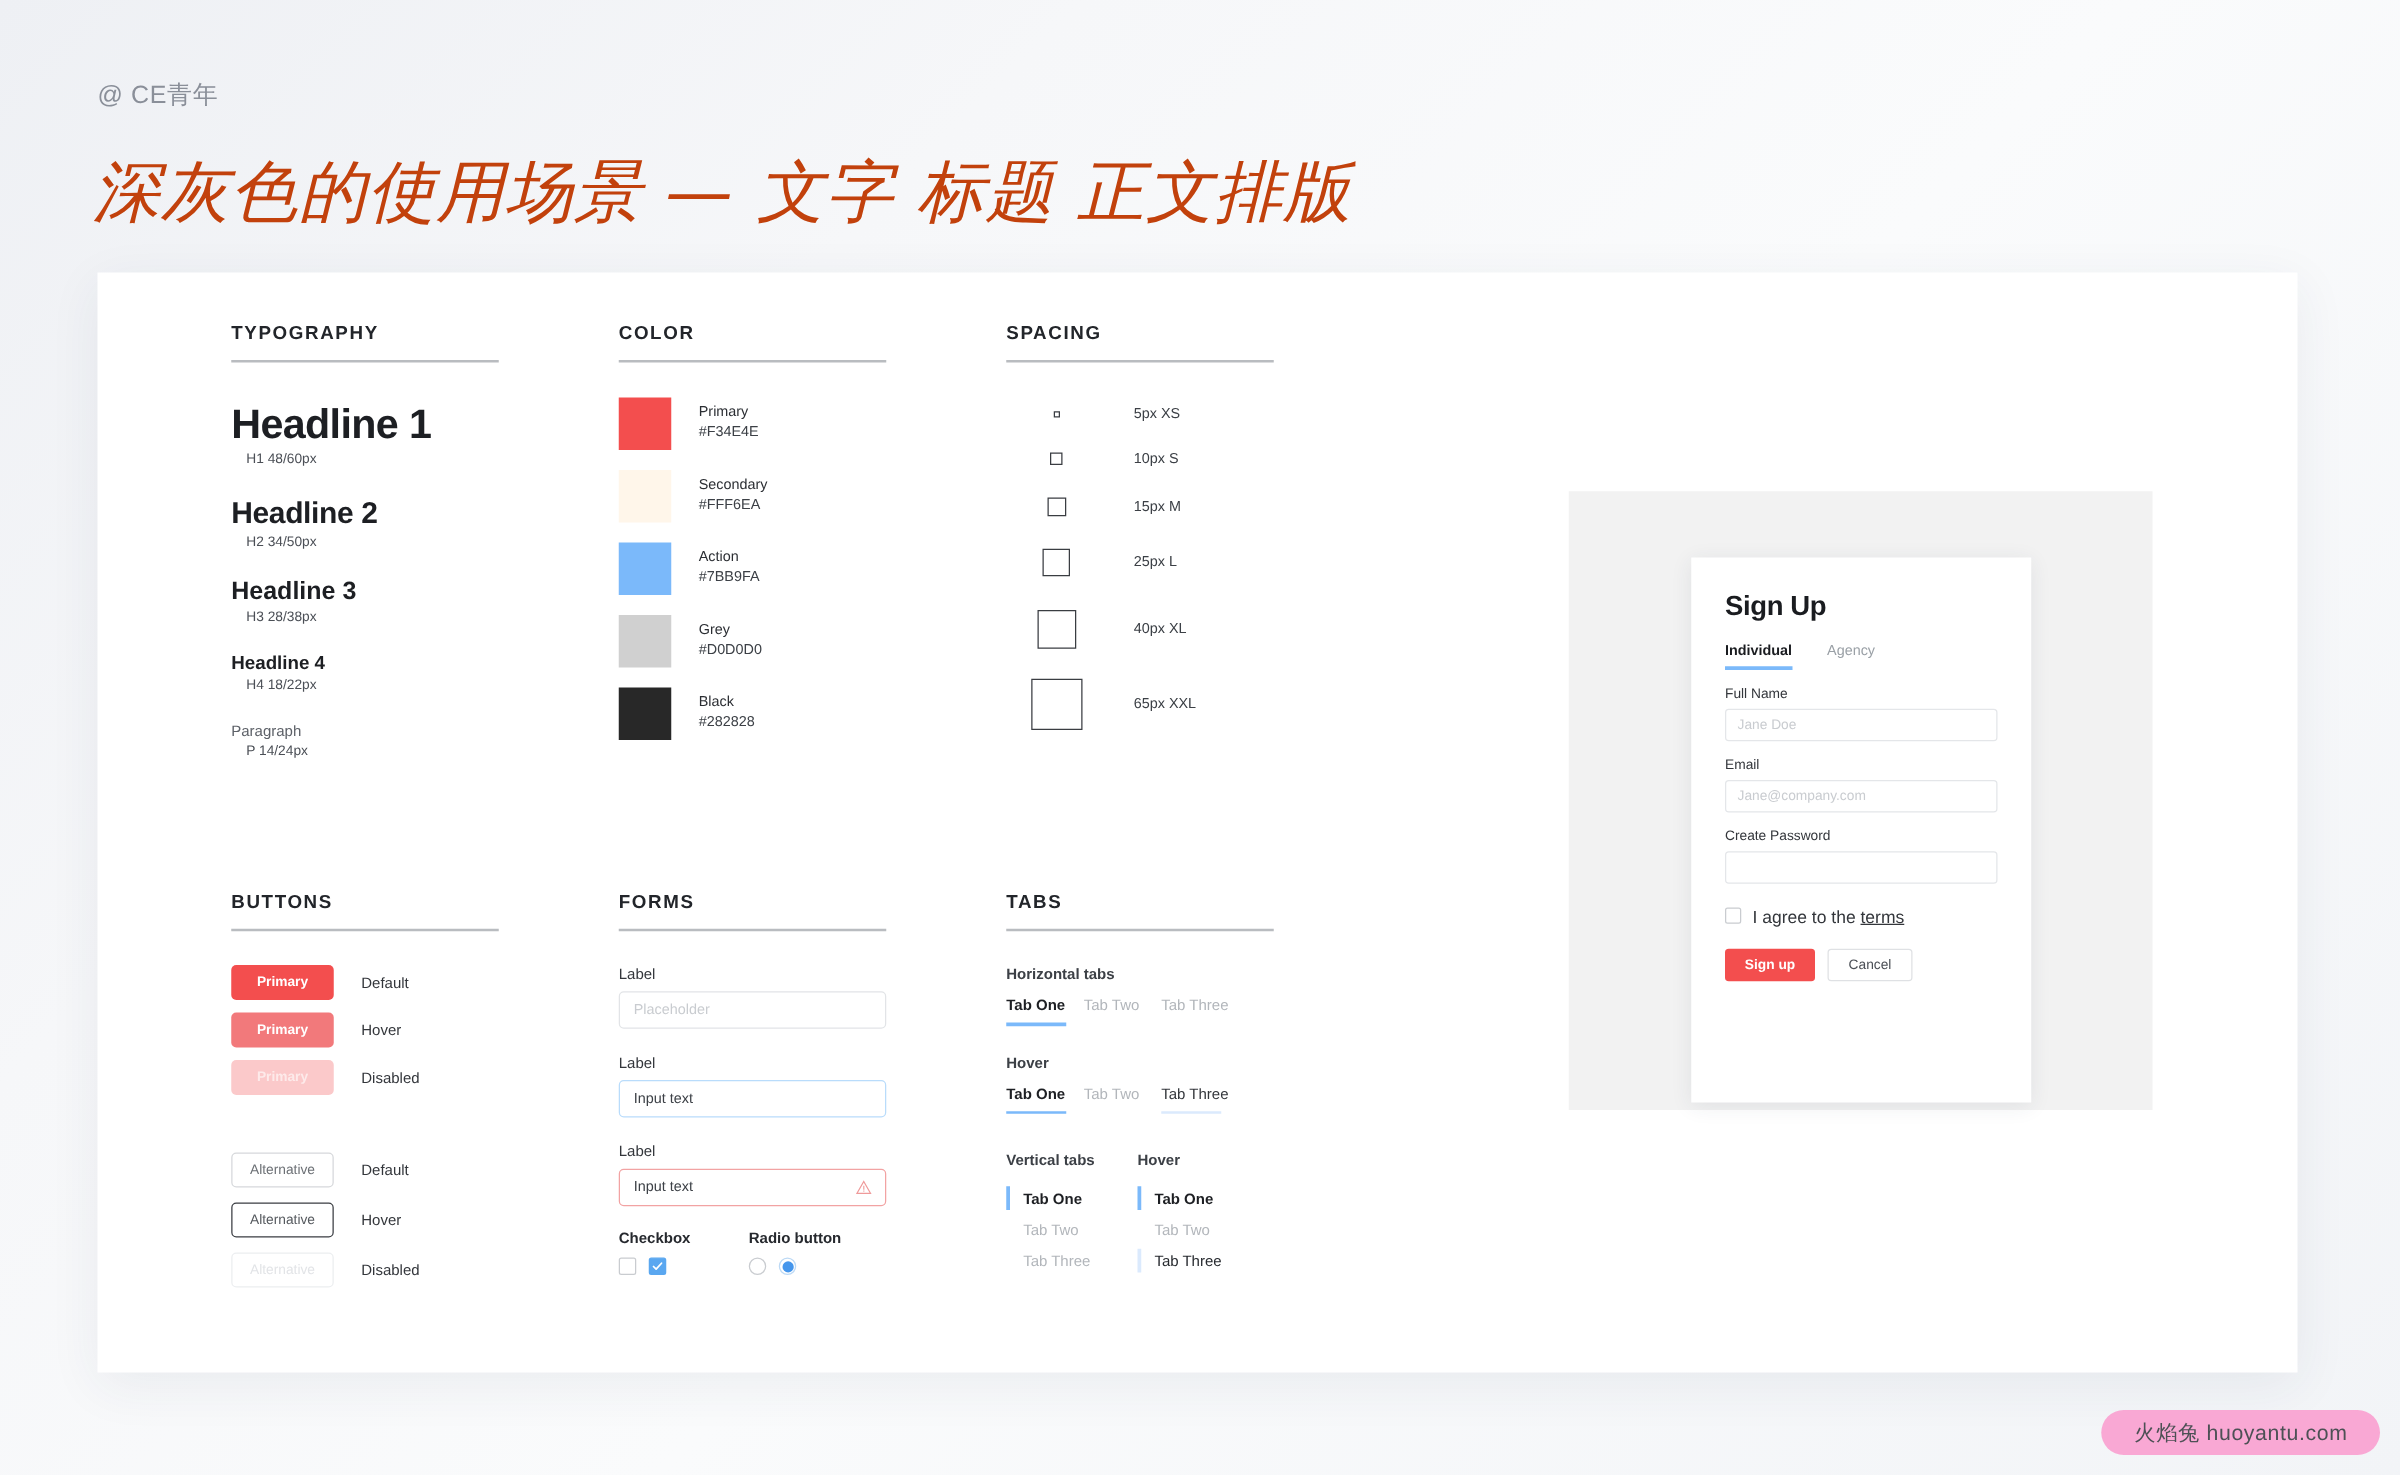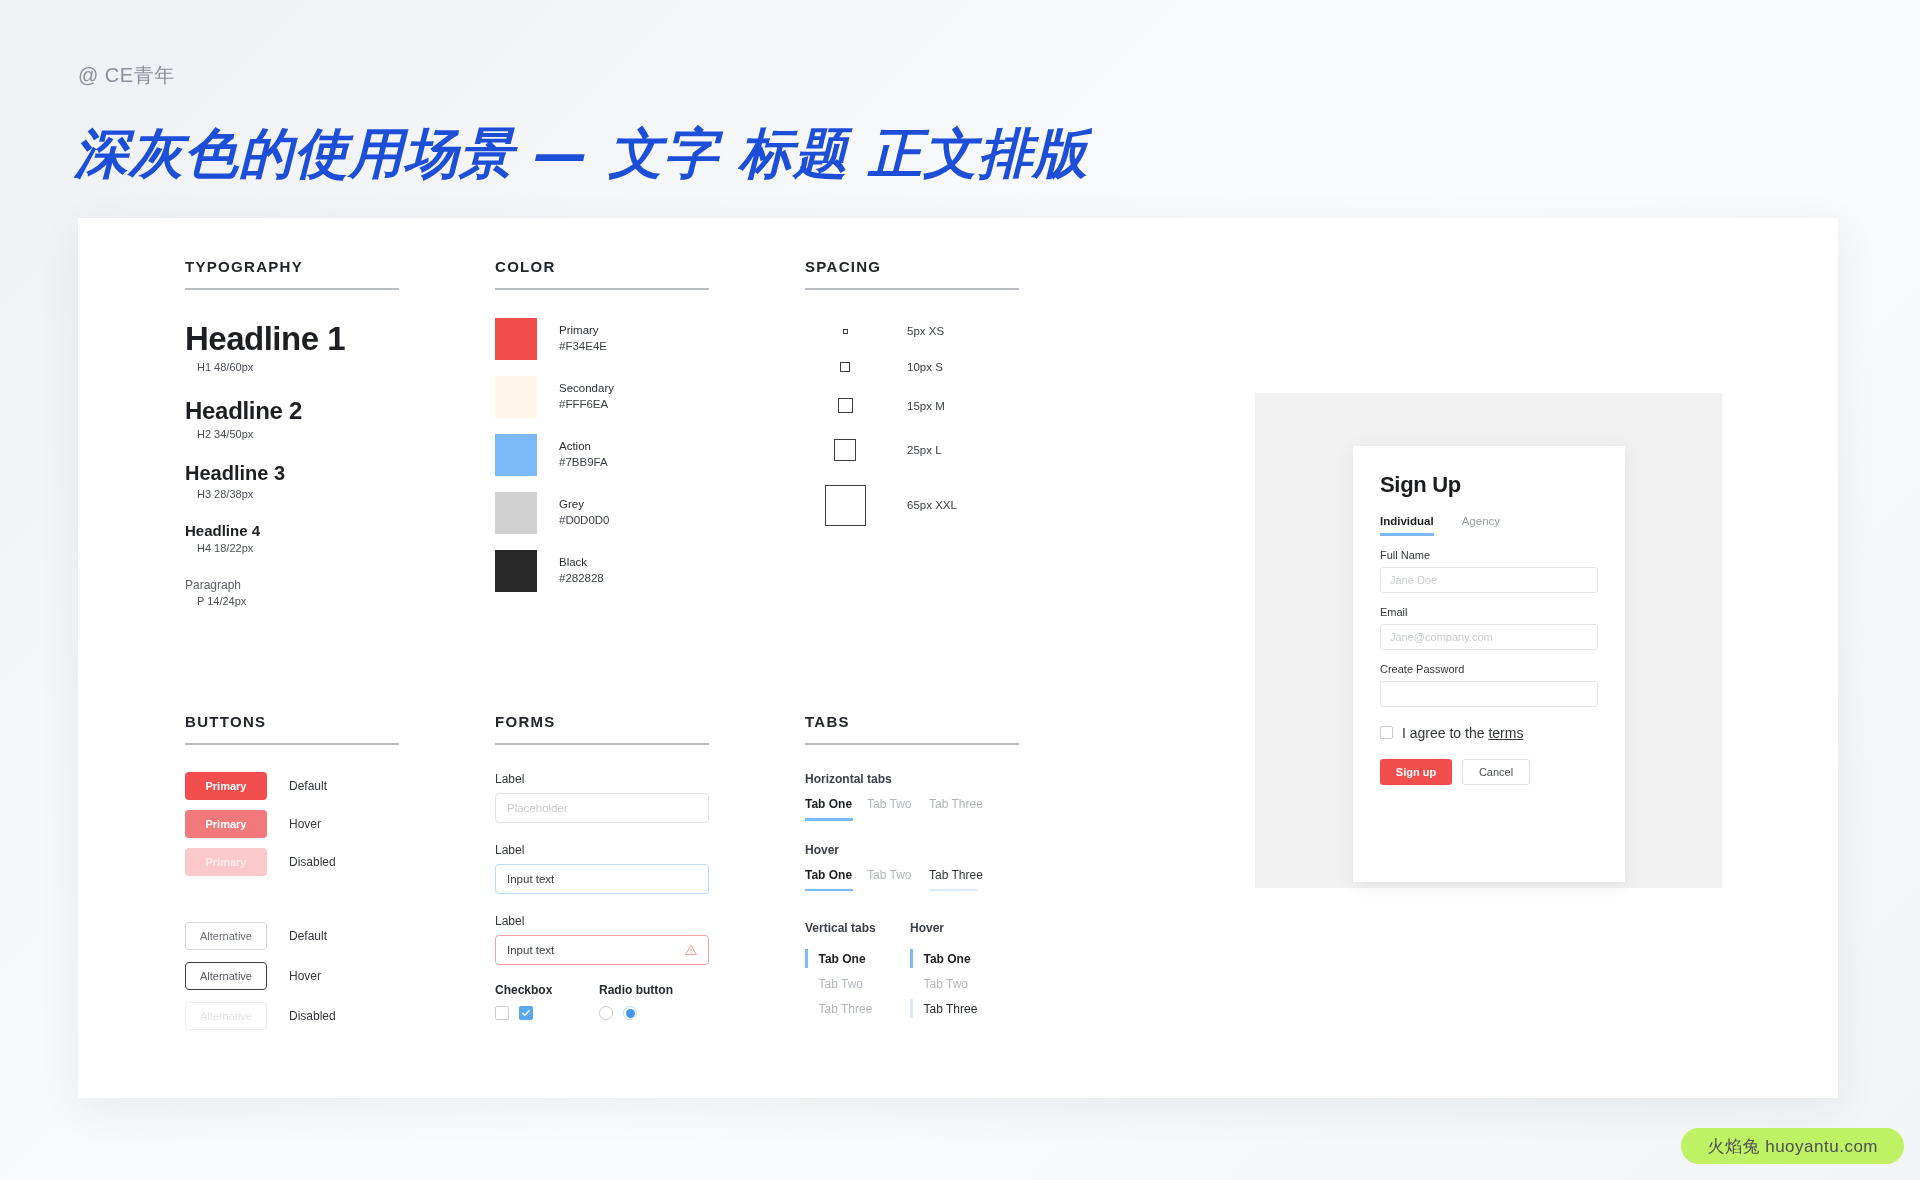--- a/index.html
+++ b/index.html
@@ -13,22 +13,22 @@
     position: relative;
   }
   
   .handle {
     position: absolute; left: 78px; top: 62px;
     font-size: 20px; color: #8a8f99; letter-spacing: .5px;
     font-family: "Liberation Sans", sans-serif;
   }
   .page-title {
     position: absolute; left: 74px; top: 118px;
-    font-size: 54px; font-weight: bold; font-style: italic;
-    color: #1d4ed8; letter-spacing: 1px; white-space: nowrap;
+    font-size: 54px; font-weight: normal; font-style: italic;
+    color: #c2410c; letter-spacing: 1px; white-space: nowrap;
     font-family: "DejaVu Sans", sans-serif;
   }
   
   .card {
     position: absolute; left: 78px; top: 218px;
     width: 1760px; height: 880px;
     background: #ffffff;
     box-shadow: 0 10px 40px rgba(40,50,80,.07);
   }
   .cols {
@@ -168,21 +168,21 @@
     display: flex; align-items: center; justify-content: center;
   }
   .su-cancel {
     background: #fff; color: #4b4f56; border: 1px solid #dfe1e4; border-radius: 3px;
     width: 68px; height: 26px; font-size: 11px;
     display: flex; align-items: center; justify-content: center;
   }
   
   .wm {
     position: absolute; right: 16px; bottom: 16px;
-    background: #bef264; color: #4d5055;
+    background: #f9a8d4; color: #4d5055;
     border-radius: 18px; height: 36px; padding: 0 26px;
     display: flex; align-items: center; font-size: 17px; letter-spacing: .5px;
   }
 </style>
 </head>
 <body>
 
 <div class="handle">@ CE青年</div>
 <div class="page-title">深灰色的使用场景 — 文字 标题 正文排版</div>
 
@@ -277,20 +277,26 @@
           <div class="sp-box-wrap">
               <div class="sp-box" style="width:15px;height:15px;"></div>
             </div>
           <div class="sp-label">15px M</div>
         </div>
         <div class="sp-row" style="height:48px;">
           <div class="sp-box-wrap">
               <div class="sp-box" style="width:22px;height:22px;"></div>
             </div>
           <div class="sp-label">25px L</div>
+        </div>
+        <div class="sp-row" style="height:58px;">
+          <div class="sp-box-wrap">
+              <div class="sp-box" style="width:31px;height:31px;"></div>
+            </div>
+          <div class="sp-label">40px XL</div>
         </div>
         <div class="sp-row" style="height:62px;">
           <div class="sp-box-wrap">
               <div class="sp-box" style="width:41px;height:41px;"></div>
             </div>
           <div class="sp-label">65px XXL</div>
         </div>
       </div>
     </div>
   </div>

